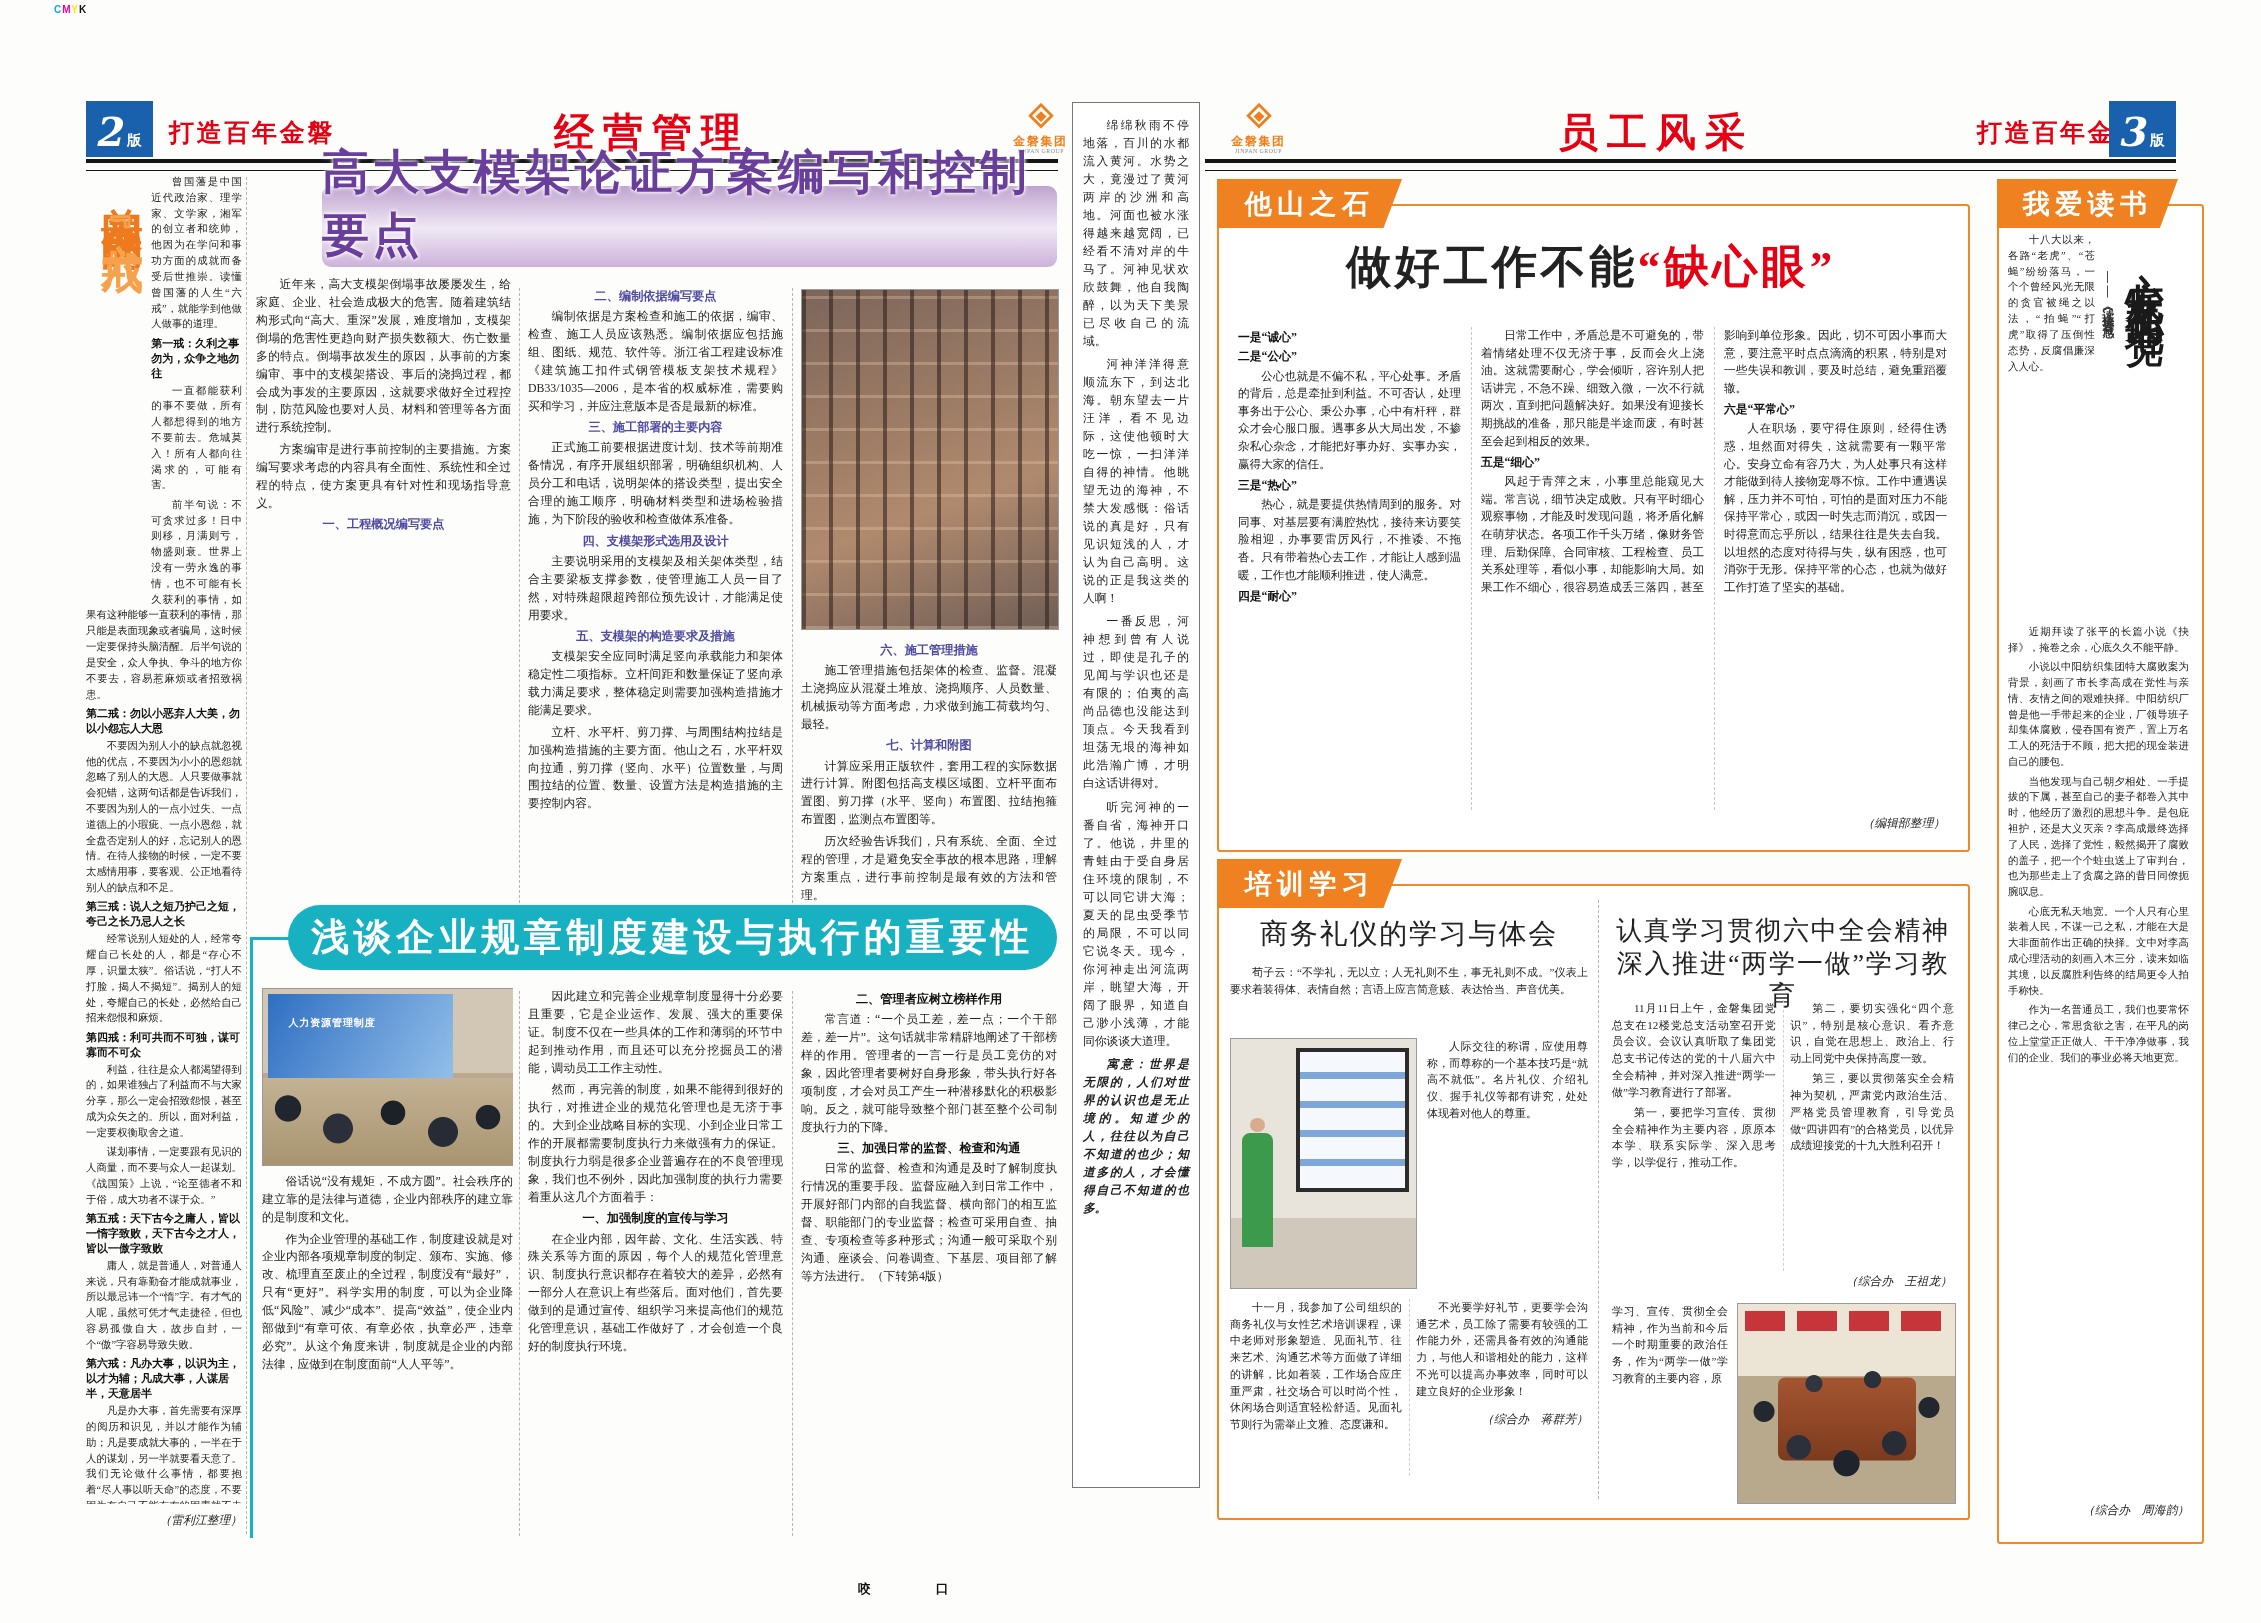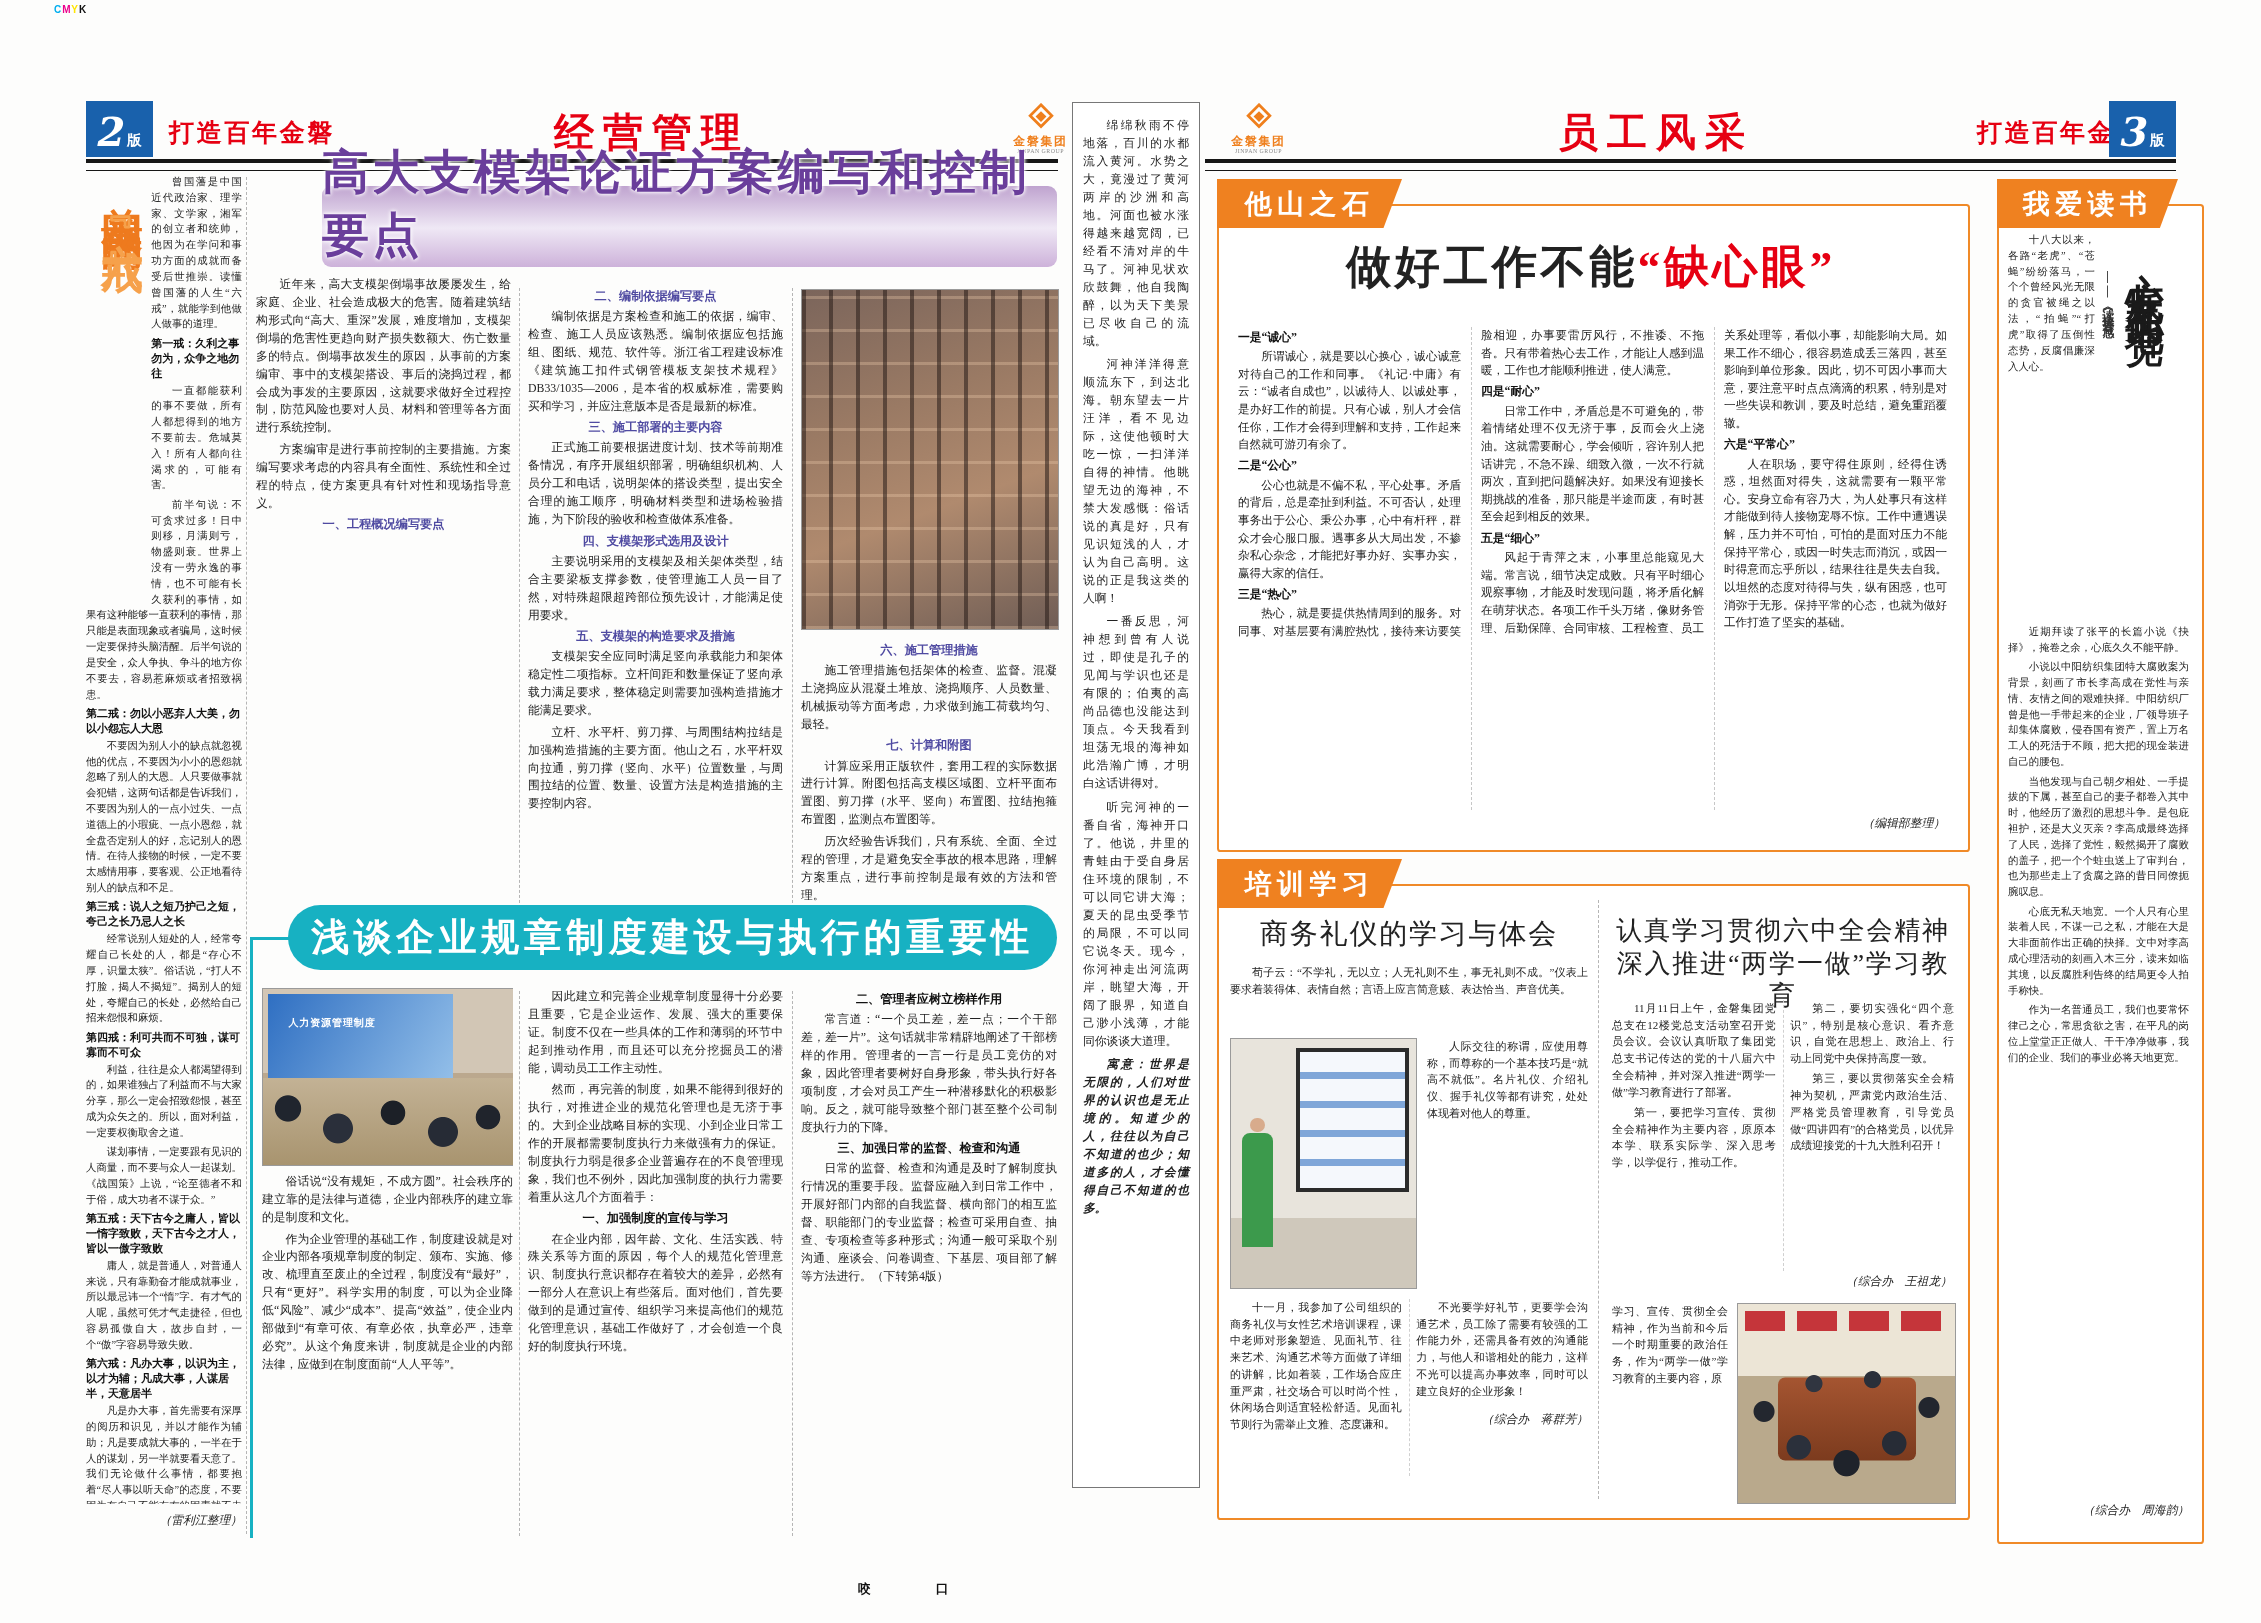--- a/index.html
+++ b/index.html
@@ -236,21 +236,20 @@
   <p class="bp">日常的监督、检查和沟通是及时了解制度执行情况的重要手段。监督应融入到日常工作中，开展好部门内部的自我监督、横向部门的相互监督、职能部门的专业监督；检查可采用自查、抽查、专项检查等多种形式；沟通一般可采取个别沟通、座谈会、问卷调查、下基层、项目部了解等方法进行。（下转第4版）</p>
 </div>
 
 <div class="abs olabel sans" style="left:1217px;top:179px;width:185px;height:49px">他山之石</div>
 <div class="abs obox" style="left:1217px;top:204px;width:749px;height:644px"></div>
 <div class="abs stonehead" style="left:1232px;top:237px;width:718px">
   <span>做好工作不能</span><span class="red">“缺心眼”</span>
 </div>
 <div class="abs stonebody" style="left:1238px;top:327px;width:709px;height:483px">
   <h5 class="shead">一是“诚心”</h5>
-  <p class="bp">所谓诚心，就是要以心换心，诚心诚意对待自己的工作和同事。《礼记·中庸》有云：“诚者自成也”，以诚待人、以诚处事，是办好工作的前提。只有心诚，别人才会信任你，工作才会得到理解和支持，工作起来自然就可游刃有余了。</p>
   <h5 class="shead">二是“公心”</h5>
   <p class="bp">公心也就是不偏不私，平心处事。矛盾的背后，总是牵扯到利益。不可否认，处理事务出于公心、秉公办事，心中有杆秤，群众才会心服口服。遇事多从大局出发，不掺杂私心杂念，才能把好事办好、实事办实，赢得大家的信任。</p>
   <h5 class="shead">三是“热心”</h5>
   <p class="bp">热心，就是要提供热情周到的服务。对同事、对基层要有满腔热忱，接待来访要笑脸相迎，办事要雷厉风行，不推诿、不拖沓。只有带着热心去工作，才能让人感到温暖，工作也才能顺利推进，使人满意。</p>
   <h5 class="shead">四是“耐心”</h5>
   <p class="bp">日常工作中，矛盾总是不可避免的，带着情绪处理不仅无济于事，反而会火上浇油。这就需要耐心，学会倾听，容许别人把话讲完，不急不躁、细致入微，一次不行就两次，直到把问题解决好。如果没有迎接长期挑战的准备，那只能是半途而废，有时甚至会起到相反的效果。</p>
   <h5 class="shead">五是“细心”</h5>
   <p class="bp">风起于青萍之末，小事里总能窥见大端。常言说，细节决定成败。只有平时细心观察事物，才能及时发现问题，将矛盾化解在萌芽状态。各项工作千头万绪，像财务管理、后勤保障、合同审核、工程检查、员工关系处理等，看似小事，却能影响大局。如果工作不细心，很容易造成丢三落四，甚至影响到单位形象。因此，切不可因小事而大意，要注意平时点点滴滴的积累，特别是对一些失误和教训，要及时总结，避免重蹈覆辙。</p>
   <h5 class="shead">六是“平常心”</h5>
   <p class="bp">人在职场，要守得住原则，经得住诱惑，坦然面对得失，这就需要有一颗平常心。安身立命有容乃大，为人处事只有这样才能做到待人接物宠辱不惊。工作中遭遇误解，压力并不可怕，可怕的是面对压力不能保持平常心，或因一时失志而消沉，或因一时得意而忘乎所以，结果往往是失去自我。以坦然的态度对待得与失，纵有困惑，也可消弥于无形。保持平常的心态，也就为做好工作打造了坚实的基础。</p>

